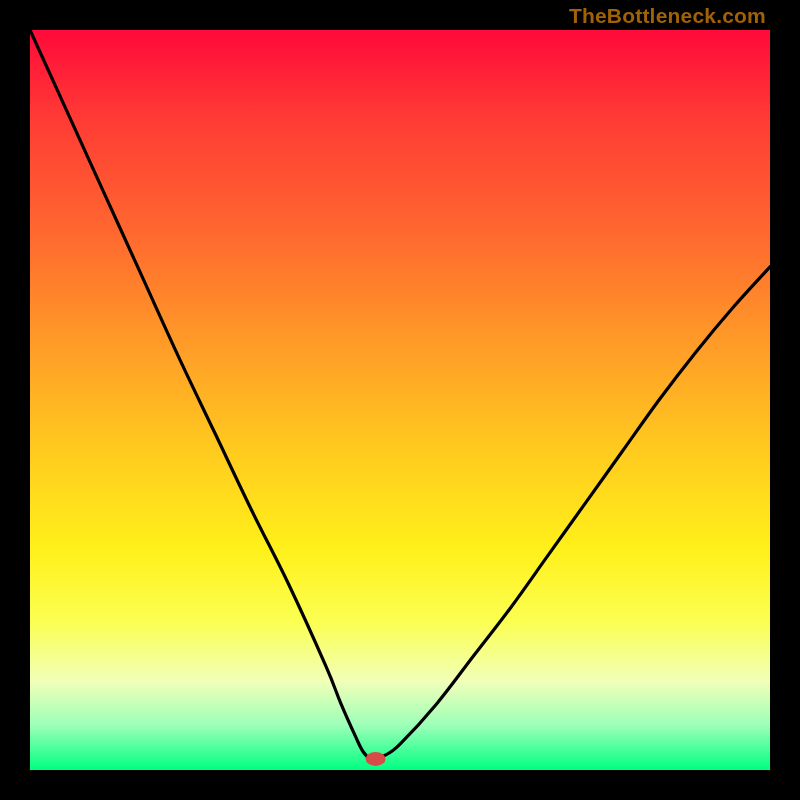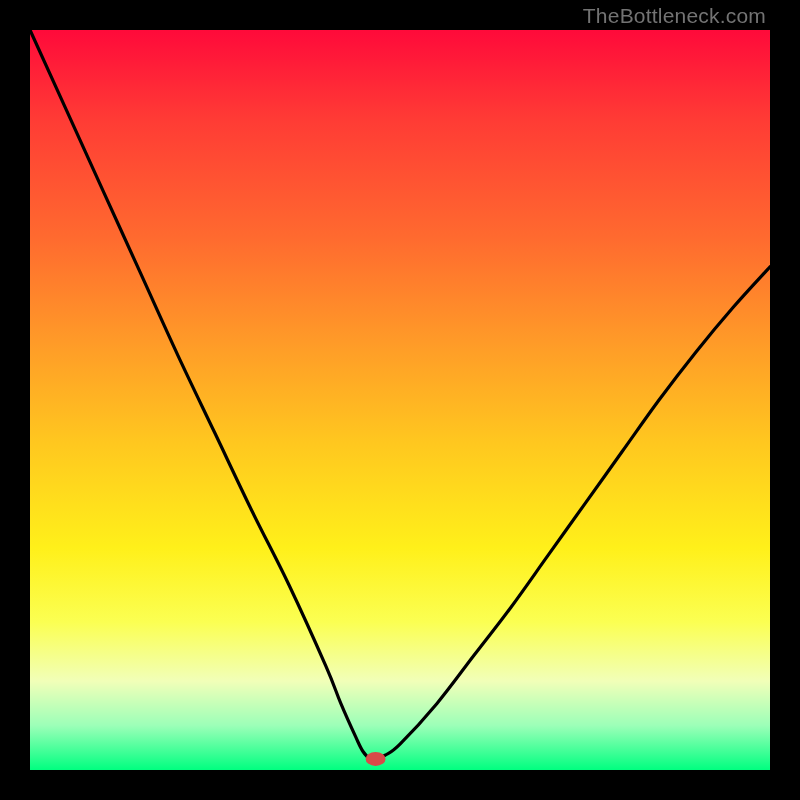--- a/index.html
+++ b/index.html
@@ -34,23 +34,23 @@
       #fbff52 80%,
       #f1ffb8 88%,
       #9cffb8 94%,
       #00ff80 100%
     );
   }
   .watermark {
     position: absolute;
     top: 4px;
     right: 34px;
-    color: #737373;
+    color: #a16207;
     font-size: 21px;
-    font-weight: 400;
+    font-weight: 700;
     letter-spacing: 0.2px;
     user-select: none;
   }
   svg.curve {
     position: absolute;
     left: 0; top: 0;
     width: 740px;
     height: 740px;
     overflow: visible;
   }

